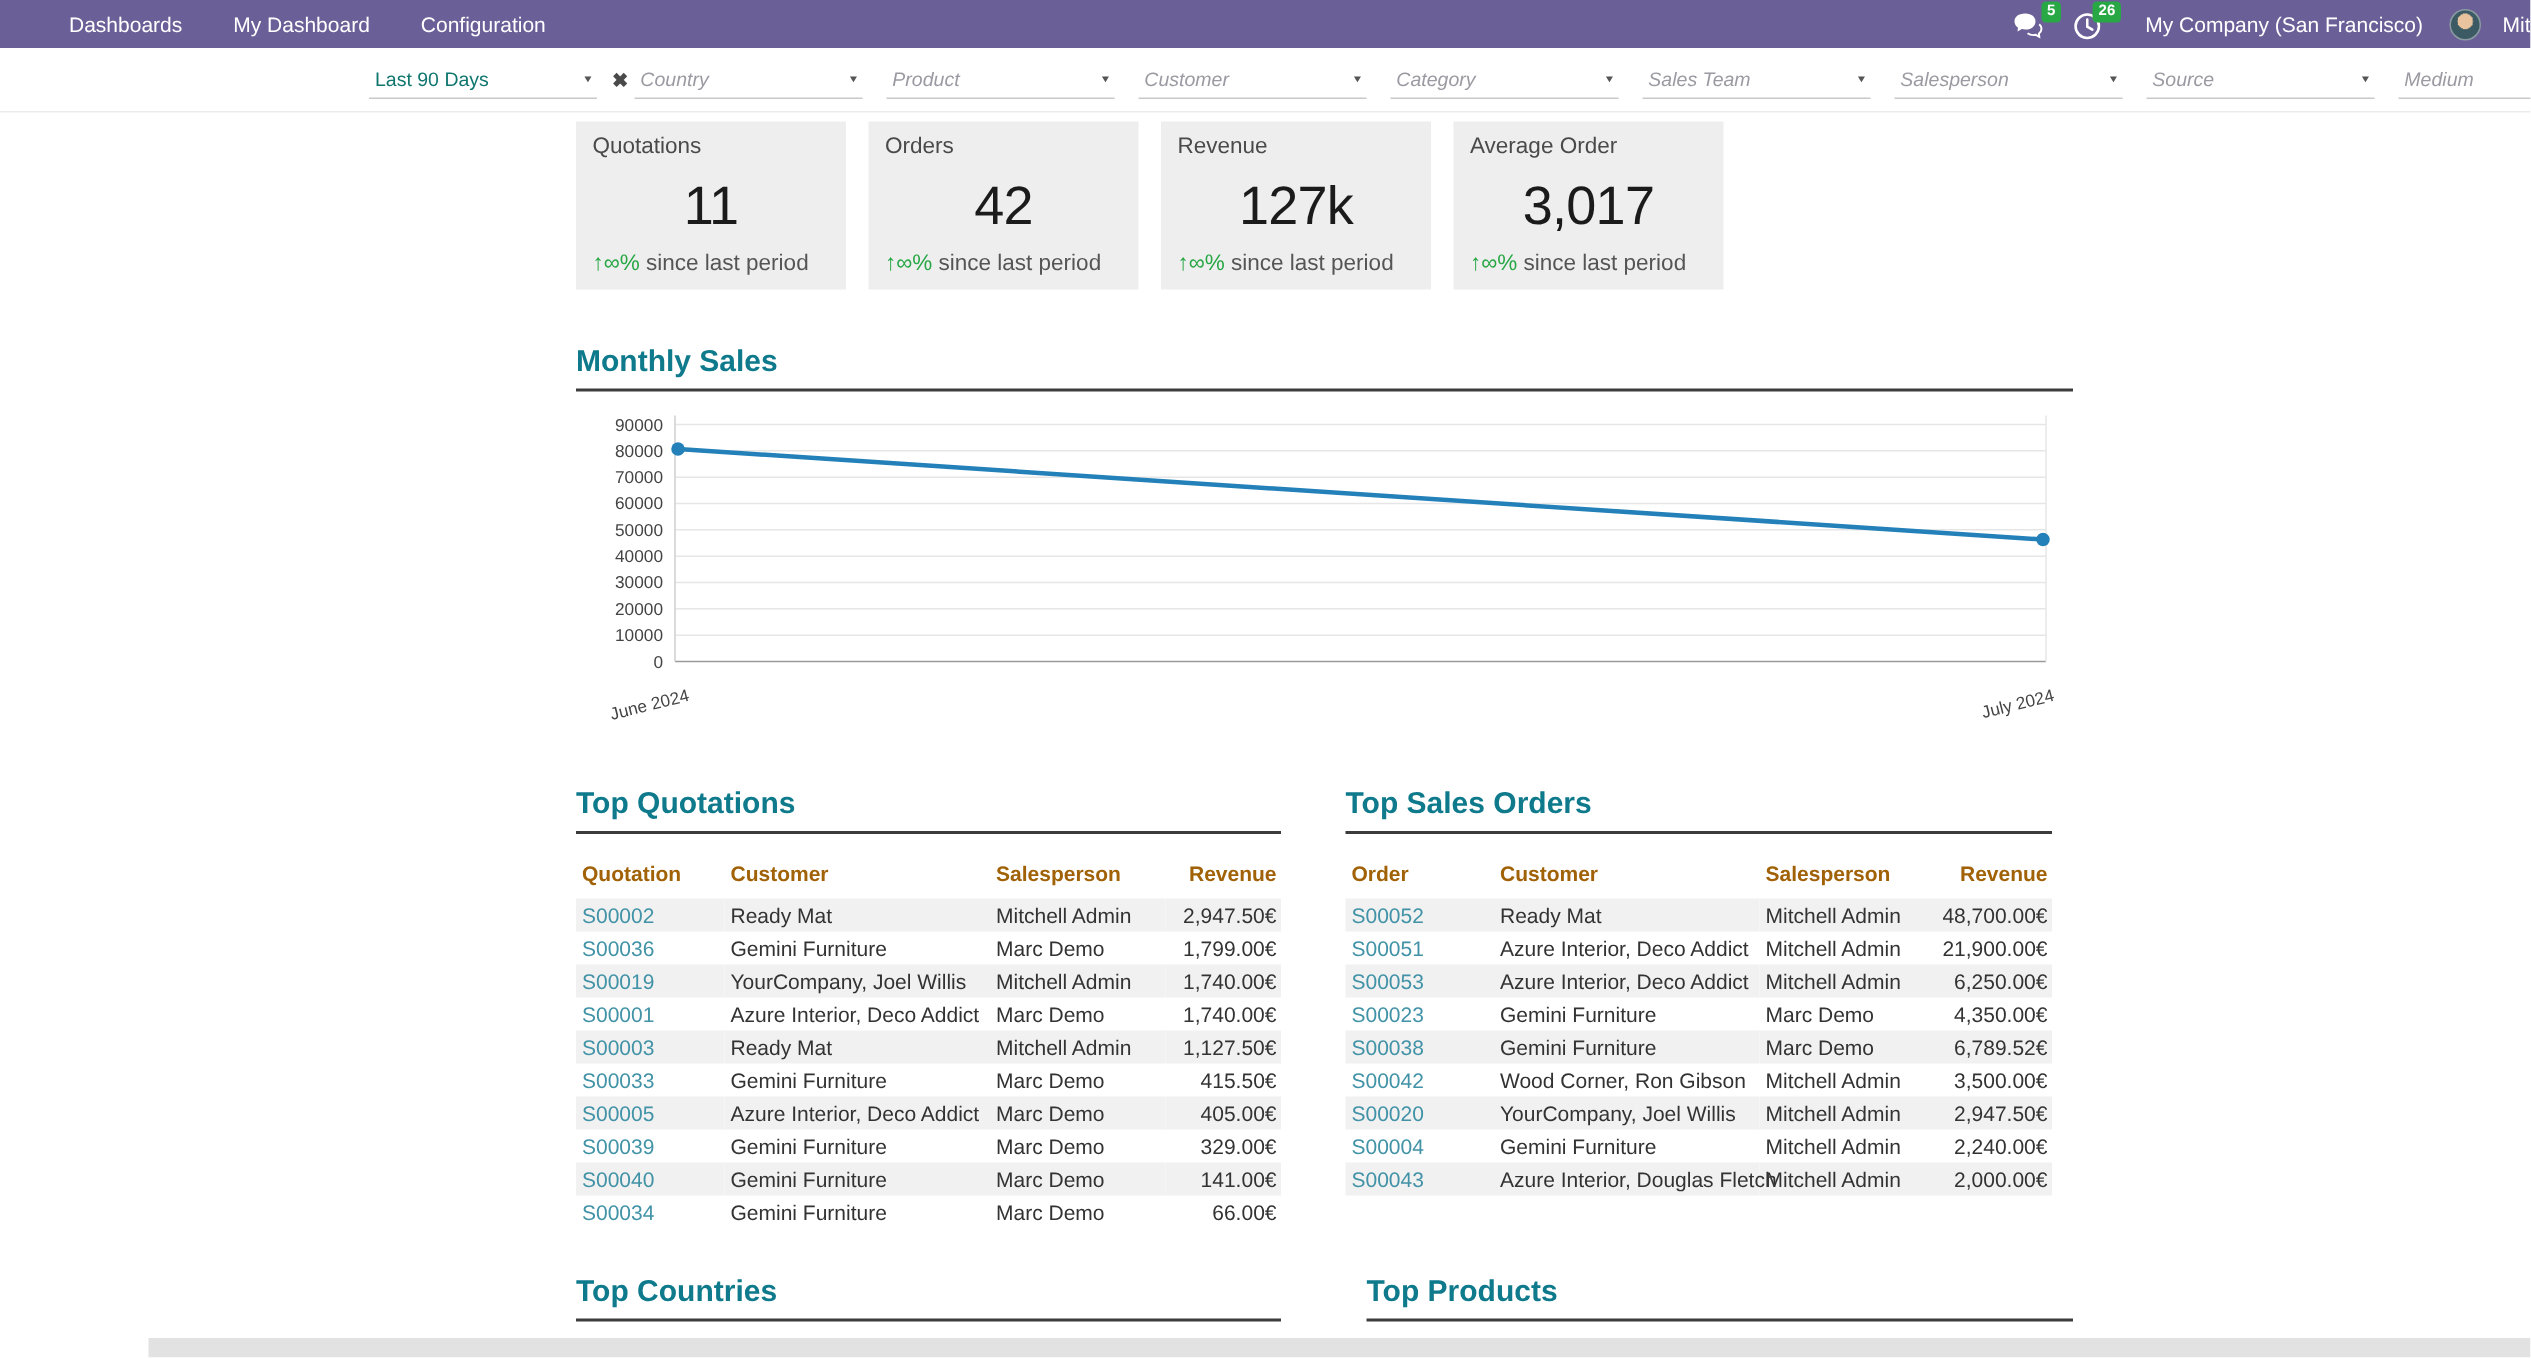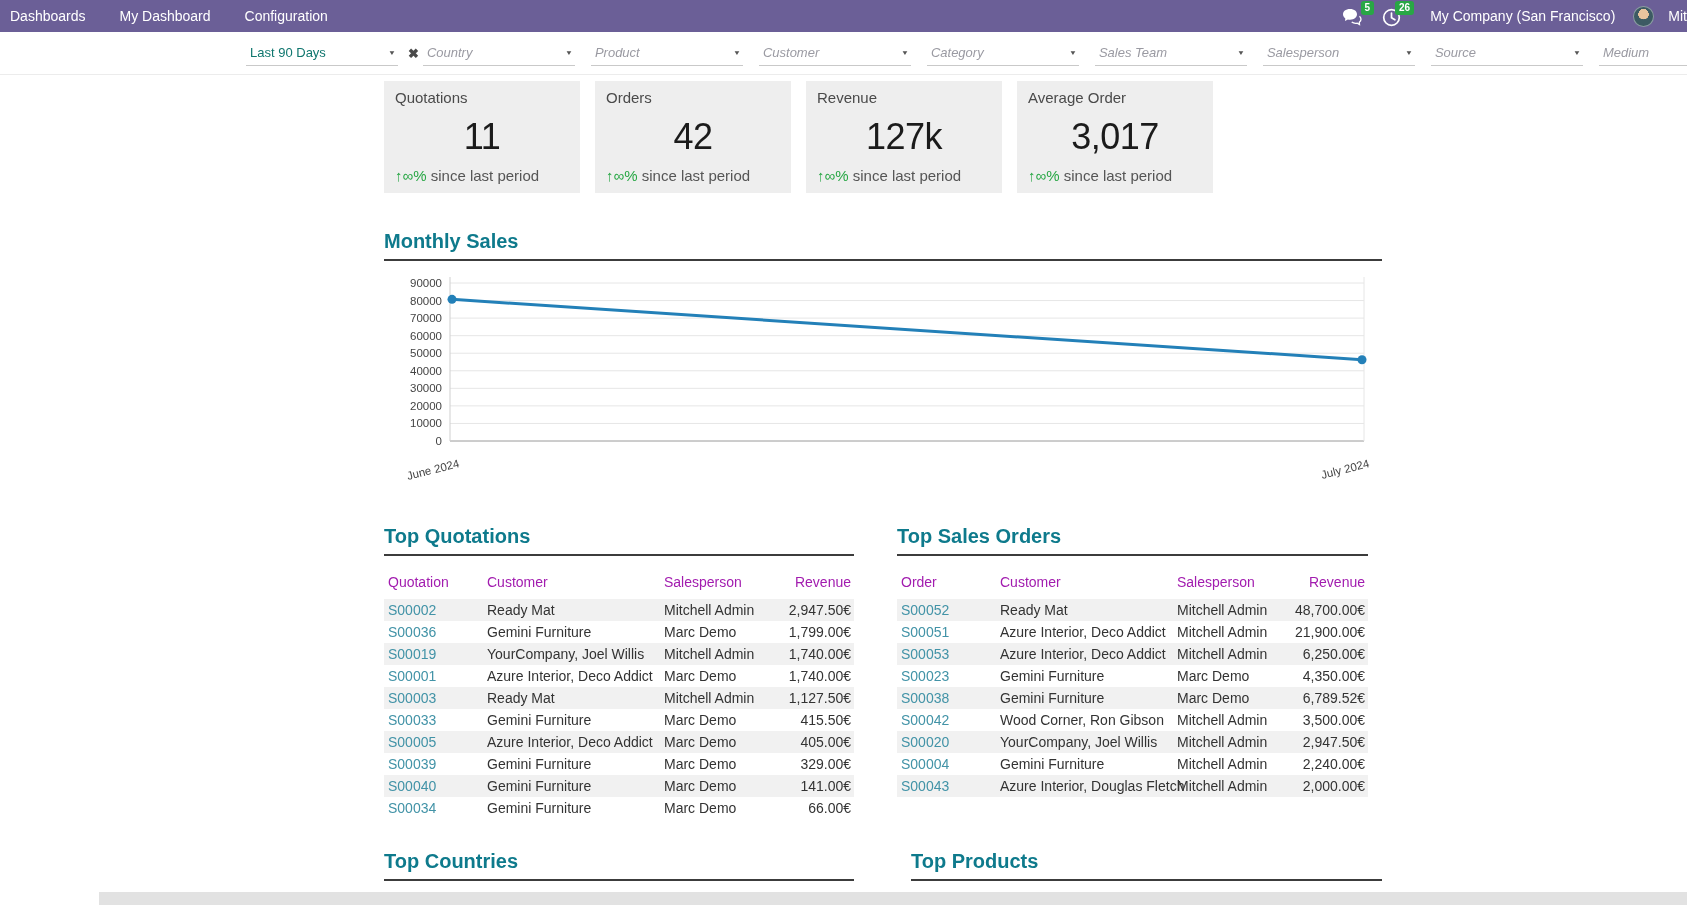--- a/index.html
+++ b/index.html
@@ -4,21 +4,21 @@
 <style>
   * { box-sizing: border-box; margin: 0; padding: 0; }
   html,body { width:1687px; height:905px; overflow:hidden; background:#fff;
     font-family:"Liberation Sans", sans-serif; color:#333; position:relative; }
 
   
   .navbar { height:32px; background:#6b5f97; display:flex; align-items:center;
     justify-content:space-between; color:#fff; font-size:14px; }
   .nav-left { display:flex; align-items:center; height:100%; }
   .nav-item { padding:0 17px; line-height:32px; cursor:pointer; white-space:nowrap; }
-  .nav-item:first-child { padding-left:10px; }
+  .nav-item:first-child { padding-left:10px;margin-left:36px; }
   .nav-right { display:flex; align-items:center; height:100%; gap:14px; padding-right:0; }
   .nav-icon-wrap { position:relative; width:26px; height:20px; cursor:pointer; }
   .nav-icon-wrap svg { position:absolute; left:0; top:2px; }
   .badge { position:absolute; top:-5px; right:-6px; background:#28a745; color:#fff;
     font-size:10px; font-weight:bold; line-height:12px; padding:1px 4px; border-radius:3px; }
   .company { white-space:nowrap; cursor:pointer; margin-left:8px; }
   .avatar { width:21px; height:21px; border-radius:50%; margin-left:4px; flex:0 0 auto;
     background: radial-gradient(circle at 50% 38%, #e8c39e 0 34%, #3c5a63 35% 100%);
     border:1px solid rgba(255,255,255,.4); cursor:pointer; }
   .username { white-space:nowrap; overflow:hidden; max-width:28px; }
@@ -31,41 +31,41 @@
     font-size:13px; cursor:pointer; }
   .filter .ph { color:#9a9aa2;font-style:italic; }
   .filter .val { color:#0f766e; }
   .caret { font-size:8px; color:#555; transform:scaleY(.8); }
   .clear-x { font-size:13px; font-weight:bold; color:#4a4a4a; margin:0 4px 0 -6px; cursor:pointer; }
 
   
   .content { margin-left:384px; width:998px; }
 
   .kpi-row { display:flex; gap:15px; margin-top:6px; }
-  .kpi-card { width:196px; height:112px; background:#eeeeee; padding:8px 11px 9px;
+  .kpi-card { width:180px; height:112px; background:#eeeeee; padding:8px 11px 9px;
     display:flex; flex-direction:column; }
   .kpi-label { font-size:15px; color:#4a4a4a; }
   .kpi-value { flex:1; display:flex; align-items:center; justify-content:center;
     font-size:36px; color:#1b1b1b; letter-spacing:-.5px; }
   .kpi-delta { font-size:15px; white-space:nowrap; }
   .kpi-delta .up { color:#28a745; font-weight:bold; }
   .kpi-delta .inf { color:#28a745; }
   .kpi-delta .suffix { color:#555; }
 
   .section-title { color:#0e7a8c; font-size:20px; font-weight:bold; }
   .rule { border:none; border-top:2px solid #3c3c3c; margin-top:6px; }
 
   .monthly { margin-top:37px; }
   #sales-chart { margin-top:8px; display:block; }
 
   .two-col { display:flex; gap:43px; margin-top:28px; }
   .col-l { width:470px; } .col-r { width:471px; }
   .tbl-wrap { margin-top:10px; }
   table { border-collapse:collapse; table-layout:fixed; width:100%; font-size:14px; }
-  th { text-align:left; font-weight:normal; color:#a21caf; padding:8px 2px 9px 4px; white-space:nowrap;margin-top:48px; }
+  th { text-align:left; font-weight:bold; color:#a16207; padding:8px 2px 9px 4px; white-space:nowrap;margin-top:48px; }
   td { padding:3px 2px 3px 4px; white-space:nowrap; overflow:visible; color:#333; }
   th.num, td.num { text-align:right; padding-right:3px; }
   tbody tr:nth-child(odd) { background:#f1f1f1; }
   td .link { color:#4293a7; cursor:pointer; }
   col.c1 { width:99px; } col.c2 { width:177px; } col.c3 { width:117px; } col.c4 { width:auto; }
 
   .bottom-row { display:flex; gap:57px; margin-top:31px; }
 
   .hscroll { position:absolute; left:99px; right:0; bottom:0; height:13px; background:#e2e2e2; }
 

